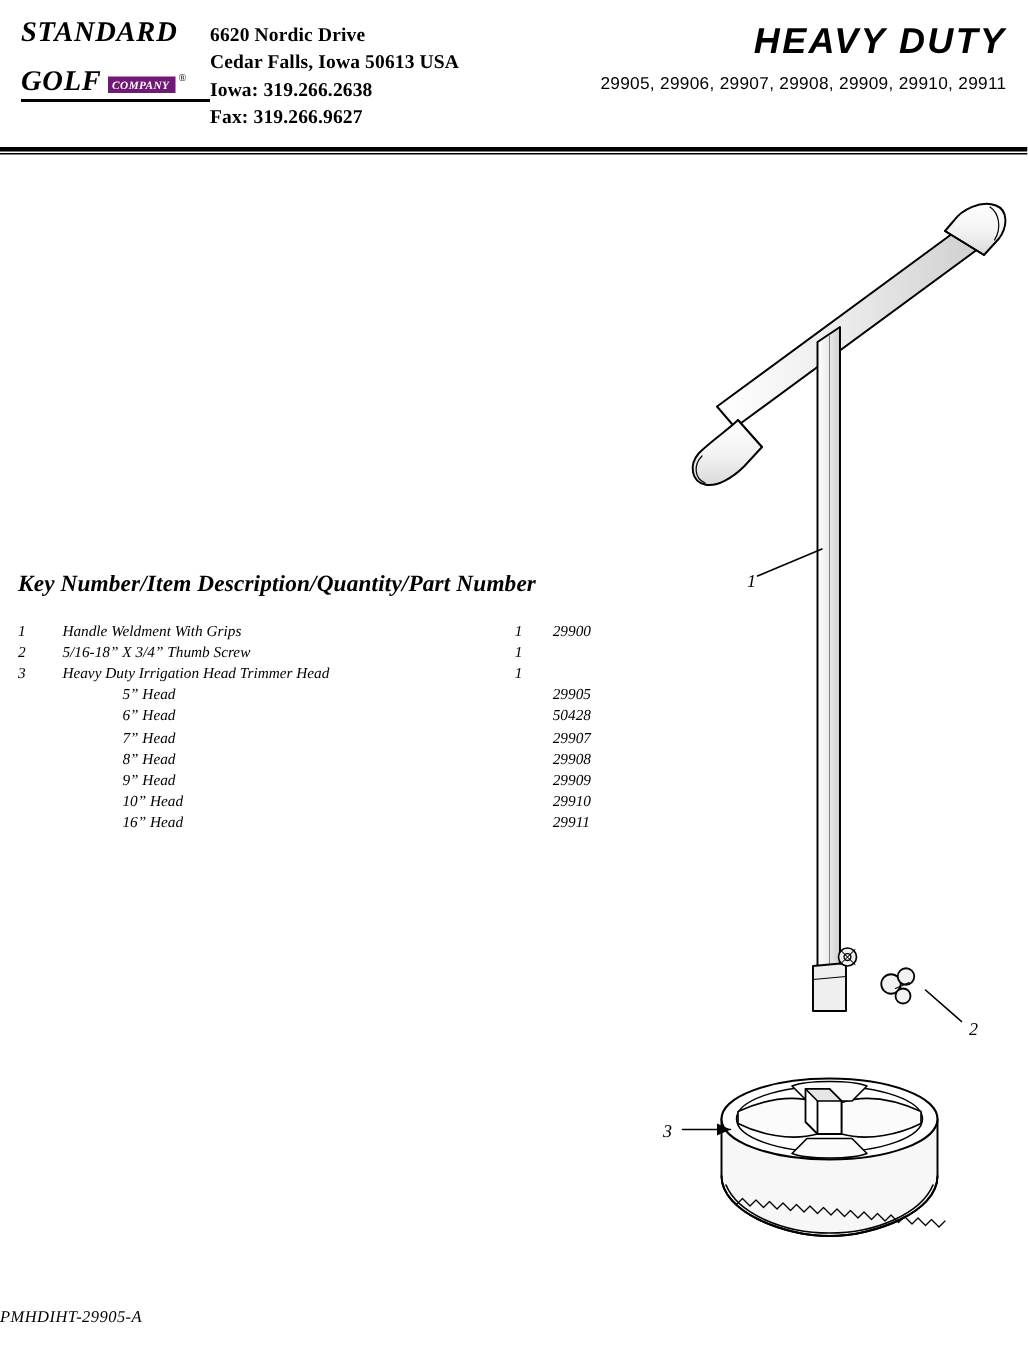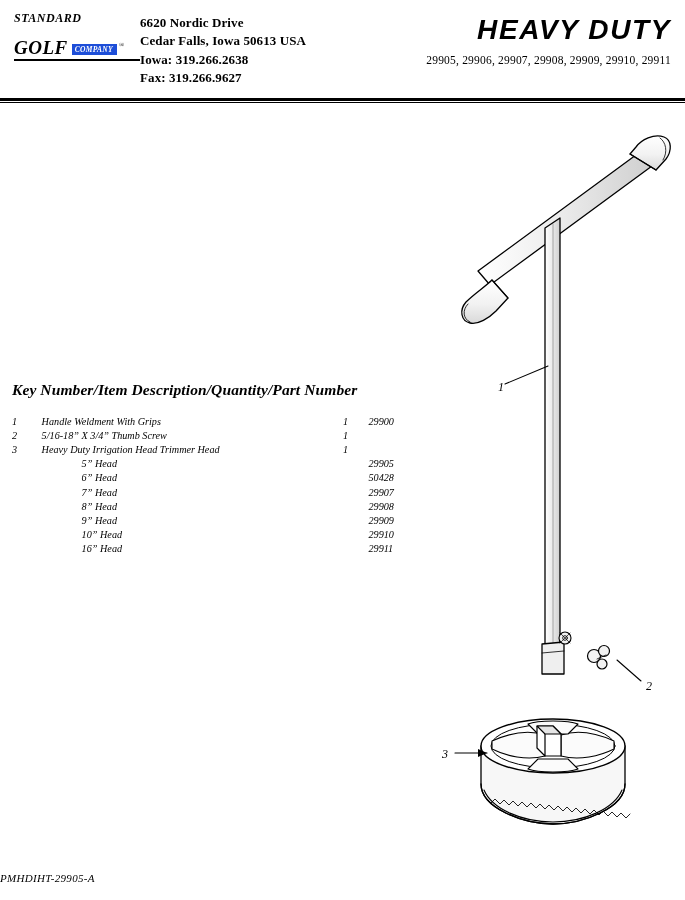--- a/index.html
+++ b/index.html
@@ -30,33 +30,33 @@
   }
   .logo-word1, .logo-word2 {
     font-family: "Liberation Serif", serif;
     font-weight: bold;
     font-style: italic;
     letter-spacing: 0.5px;
     color: #000;
     line-height: 1;
   }
   .logo-word1 {
-    font-size: 12px;
+    font-size: 19px;
   }
   .logo-row2 {
     display: flex;
     align-items: flex-end;
     gap: 4px;
     margin-top: 14px;
   }
   .logo-word2 {
     font-size: 19px;
   }
   .logo-company {
-    background: #1d4ed8;
+    background: #701a75;
     color: #fff;
     font-family: "Liberation Serif", serif;
     font-style: italic;
     font-weight: bold;
     font-size: 7.5px;
     padding: 1px 4px 1px 3px;
     letter-spacing: 0.3px;
     position: relative;
     top: -2px;
   }
@@ -78,26 +78,26 @@
   }
   .title-block {
     position: absolute;
     right: 14px; top: 14px;
     text-align: right;
   }
   .doc-title-1, .doc-title-2 {
     font-family: "Liberation Sans", sans-serif;
     font-weight: bold;
     font-style: italic;
-    font-size: 28px;
+    font-size: 24px;
     letter-spacing: 1.6px;
     line-height: 1.15;
   }
   .doc-subtitle {
-    font-family: Liberation Serif, serif;
+    font-family: Liberation Sans, sans-serif;
     font-size: 11.5px;
     letter-spacing: 0.2px;
     margin-top: 8px;
   }
   .header-rule {
     position: absolute;
     left: 0; top: 98px;
     width: 685px;
     height: 3px;
     background: #000;

